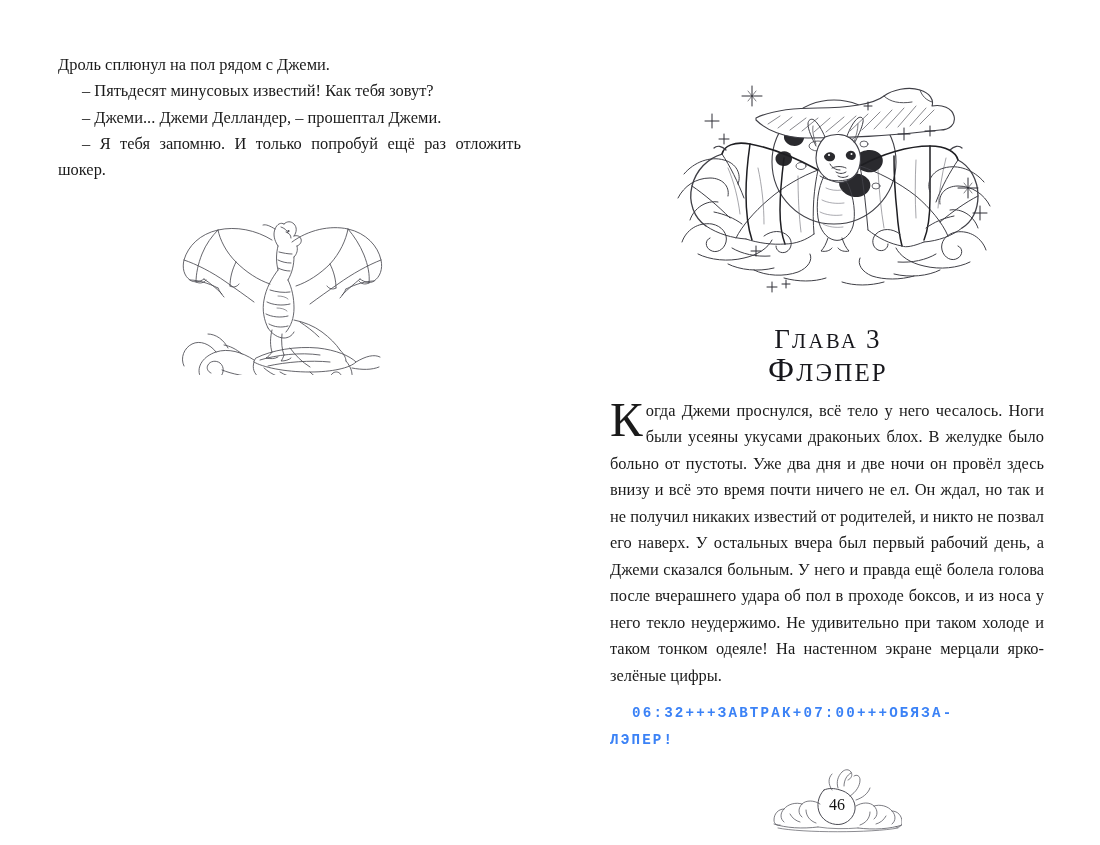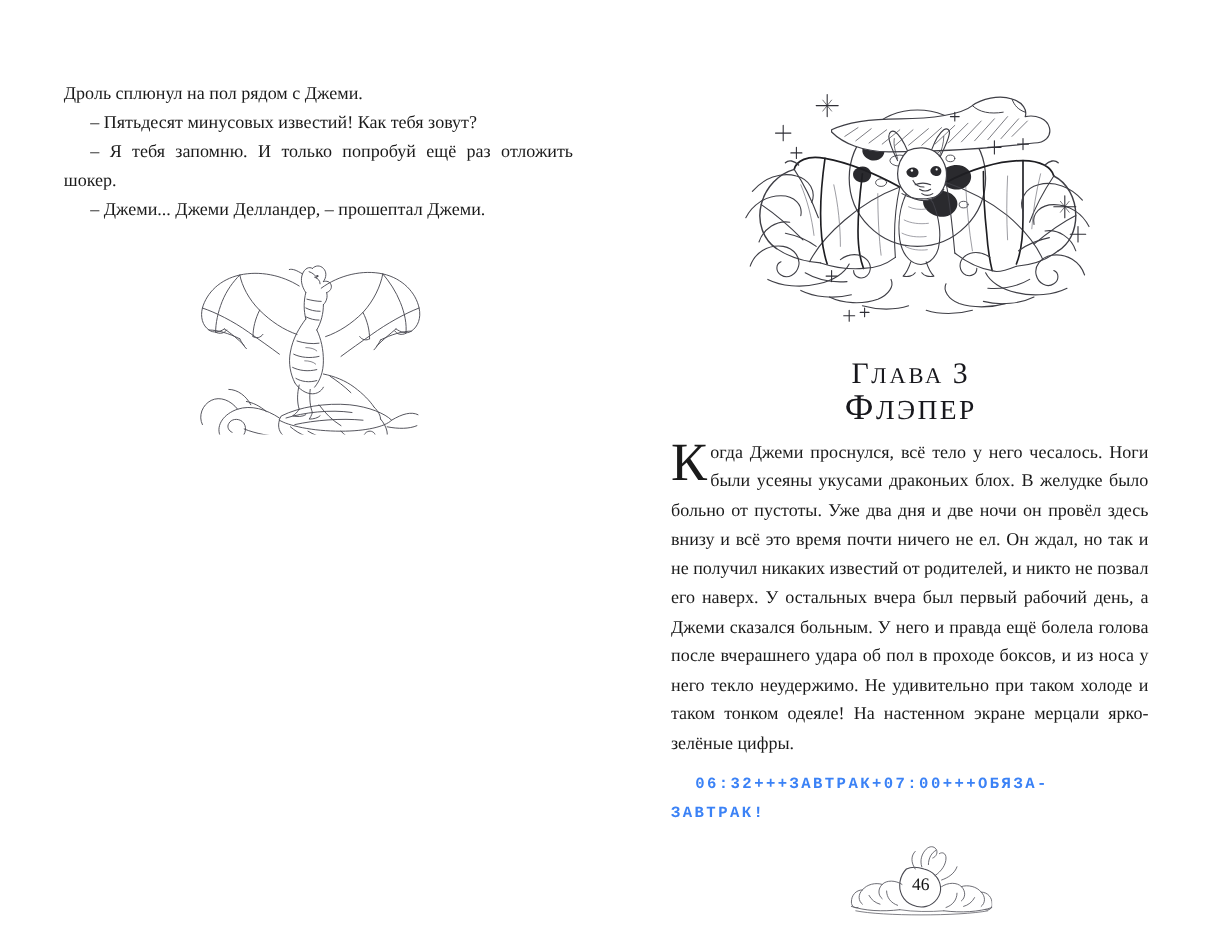--- a/index.html
+++ b/index.html
@@ -18,21 +18,20 @@
     color: #1a1a1a;
   }
 
   
   .page-left {
     position: absolute;
     left: 0;
     top: 0;
     width: 550px;
     height: 650px;
-    margin-top: 20px;
   }
   .left-text-block {
     position: absolute;
     left: 58px;
     top: 52px;
     width: 463px;
   }
   .left-text-block p {
     margin: 0;
     font-size: 16.4px;
@@ -176,22 +175,22 @@
 </head>
 <body>
 
 <div class="page-spread">
 
   <div class="page-left">
 
     <div class="left-text-block">
       <p class="noindent">Дроль сплюнул на пол рядом с Джеми.</p>
       <p class="indent">– Пятьдесят минусовых известий! Как тебя зовут?</p>
+      <p class="indent">– Джеми... Джеми Делландер, – прошептал Джеми.</p>
       <p class="indent">– Я тебя запомню. И только попробуй ещё раз отложить шокер.</p>
-      <p class="indent">– Джеми... Джеми Делландер, – прошептал Джеми.</p>
     </div>
 
     <div class="dragon-figure">
       <svg viewBox="0 0 225 165" xmlns="http://www.w3.org/2000/svg" fill="none" stroke="#4a4a52" stroke-width="0.85" stroke-linecap="round" stroke-linejoin="round">
 
         <path d="M112 30 C96 20 76 16 58 20 C40 24 28 36 24 50 C22 58 24 66 30 70
                  C34 73 40 72 44 69"></path>
         <path d="M58 20 C60 30 66 42 76 52 C86 62 98 70 110 74"></path>
         <path d="M24 50 C36 54 52 62 66 72 C76 79 86 86 94 92"></path>
         <path d="M30 70 C38 70 48 73 58 78"></path>
@@ -445,21 +444,21 @@
       <span class="chapter-title"><span class="cap">Ф</span>ЛЭПЕР</span>
     </div>
   </div>
 
   <div class="right-body">
     <p class="dropcap-para">Когда Джеми проснулся, всё тело у него чесалось. Ноги были усеяны укусами драконьих блох. В желудке было больно от пустоты. Уже два дня и две ночи он провёл здесь внизу и всё это время почти ничего не ел. Он ждал, но так и не получил никаких известий от родителей, и никто не позвал его наверх. У остальных вчера был первый рабочий день, а Джеми сказался больным. У него и правда ещё болела голова после вчерашнего удара об пол в проходе боксов, и из носа у него текло неудержимо. Не удивительно при таком холоде и таком тонком одеяле! На настенном экране мерцали ярко-зелёные цифры.</p>
   </div>
 
   <div class="screen-text">
     <span class="line1">06:32+++ЗАВТРАК+07:00+++ОБЯЗА-</span>
-    <span class="line2">ЗАВТРАК!</span>
+    <span class="line2">ЛЭПЕР!</span>
   </div>
 
   <div class="page-number-ornament">
     <svg viewBox="0 0 130 68" xmlns="http://www.w3.org/2000/svg" fill="none" stroke="#5a5a62" stroke-width="0.8" stroke-linecap="round" stroke-linejoin="round">
 
       <path d="M52 24 C46 30 44 40 48 48 C52 56 62 60 70 58 C78 56 84 48 83 40
                C82 32 76 26 68 24 C62 22 56 22 52 24 Z" fill="#ffffff" stroke="#4a4a52" stroke-width="1"></path>
 
       <path d="M66 22 C64 16 66 10 70 6 C73 3 77 3 79 6 C81 9 79 13 76 14"></path>
       <path d="M72 20 C72 14 75 9 79 7"></path>

